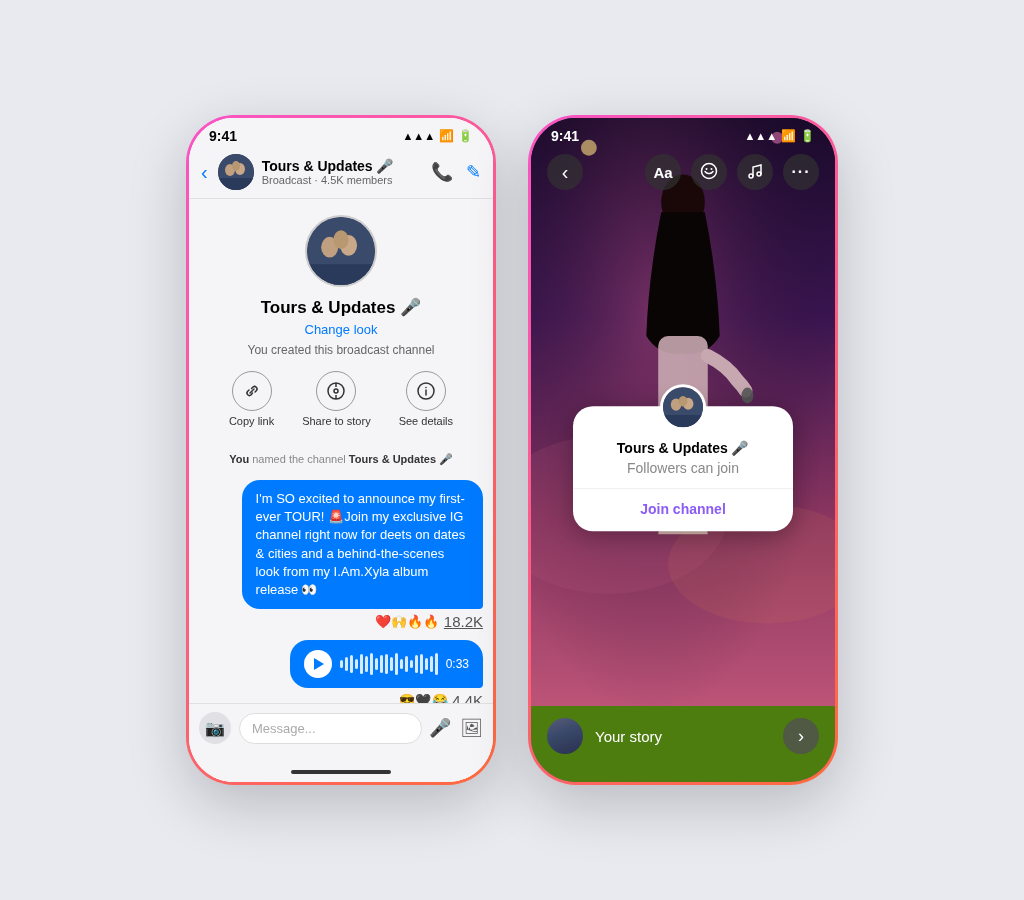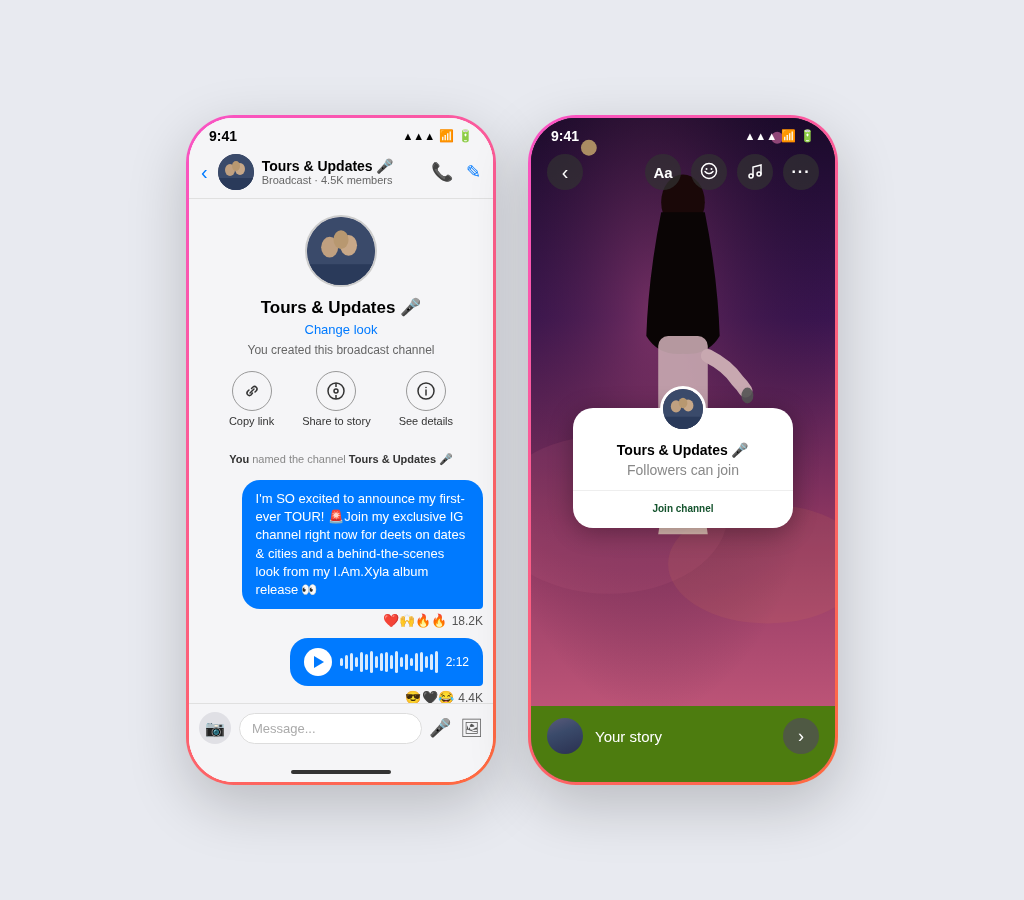--- a/index.html
+++ b/index.html
@@ -204,21 +204,21 @@
     }
     .reaction-row {
       display: flex;
       align-items: center;
       gap: 4px;
       align-self: flex-end;
       font-size: 13px;
       margin-top: -4px;
       margin-bottom: 2px;
     }
-    .reaction-count { font-size: 12px; color: #555; font-weight: 500; }
+    .reaction-count { font-size: 15px; color: #555; font-weight: 500; text-decoration: underline; }
 
     
     .voice-bubble {
       background: #007aff;
       border-radius: 18px 18px 4px 18px;
       padding: 10px 14px;
       display: flex;
       align-items: center;
       gap: 8px;
       align-self: flex-end;
@@ -417,22 +417,22 @@
       color: #888;
       margin-bottom: 12px;
     }
     .card-divider {
       width: 100%;
       height: 1px;
       background: #eee;
       margin-bottom: 12px;
     }
     .join-btn {
-      color: #14532d;
-      font-size: 10px;
+      color: #8b5cf6;
+      font-size: 14px;
       font-weight: 600;
     }
 
     
     .story-bottom-bar {
       position: absolute;
       bottom: 0;
       left: 0;
       right: 0;
       z-index: 20;
@@ -603,21 +603,21 @@
               <div class="wave-bar" style="height:22px;"></div>
               <div class="wave-bar" style="height:10px;"></div>
               <div class="wave-bar" style="height:16px;"></div>
               <div class="wave-bar" style="height:8px;"></div>
               <div class="wave-bar" style="height:18px;"></div>
               <div class="wave-bar" style="height:20px;"></div>
               <div class="wave-bar" style="height:12px;"></div>
               <div class="wave-bar" style="height:16px;"></div>
               <div class="wave-bar" style="height:22px;"></div>
             </div>
-            <span class="voice-duration">2:12</span>
+            <span class="voice-duration">0:33</span>
           </div>
           <div class="reaction-row">
             <span>😎🖤😂</span>
             <span class="reaction-count">4.4K</span>
           </div>
 
         </div>
       </div>
 
       <div class="input-bar">

